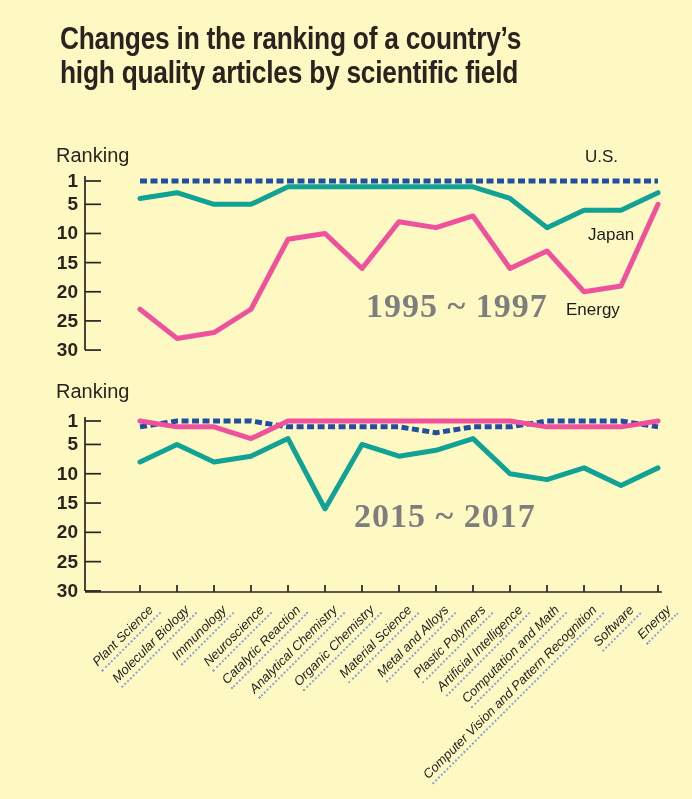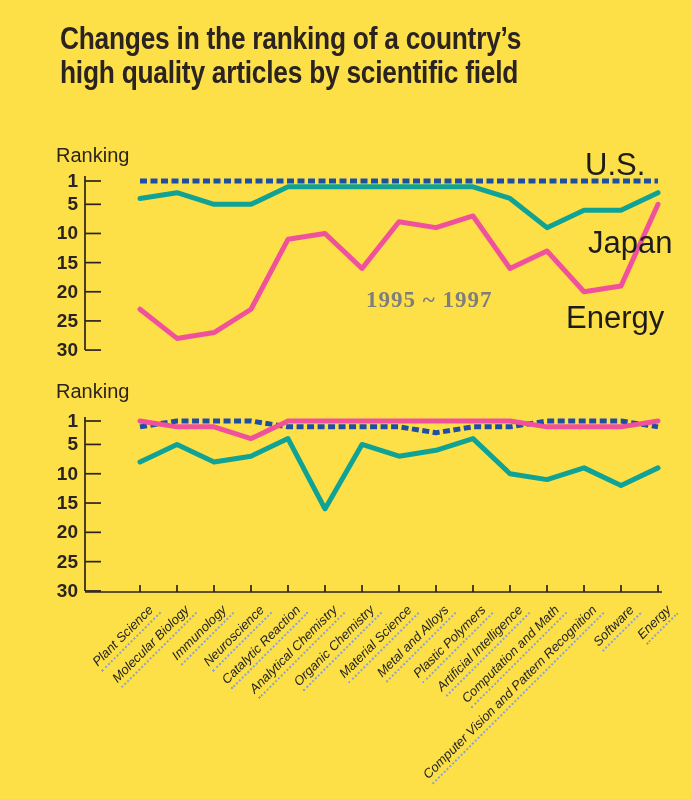--- a/index.html
+++ b/index.html
@@ -1,40 +1,40 @@
 <!DOCTYPE html>
 <html><head>
 <meta charset="utf-8">
 <style>
   html,body{margin:0;padding:0;background:#e8e7e4;}
   #canvas{
     position:relative;width:692px;height:799px;overflow:hidden;
-    background:#fde047;
+    background:#fef9c3;
     font-family:"Liberation Sans",sans-serif;
   }
   #chart-svg{position:absolute;left:0;top:0;}
   .title{
     position:absolute;left:60px;top:22px;
     font-size:31px;font-weight:bold;line-height:34px;letter-spacing:-0.3px;
     color:#2b2320;transform:scaleX(0.85);transform-origin:0 0;white-space:nowrap;
   }
   .ranking-label{position:absolute;font-size:20px;color:#2b2320;}
   .rk1{left:56px;top:144px}
   .rk2{left:56px;top:380px}
   .ytick{
     position:absolute;left:36px;width:42px;text-align:right;
     font-size:19px;font-weight:bold;color:#2b2320;line-height:22px;
   }
-  .series-label{position:absolute;font-size:31px;color:#1c1c1c;}
+  .series-label{position:absolute;font-size:17px;color:#1c1c1c;}
   .lbl-us{left:585px;top:147px}
   .lbl-japan{left:588px;top:225px}
   .lbl-china{left:566px;top:300px}
   .period-label{
     position:absolute;font-family:"Liberation Serif",serif;font-weight:bold;
-    font-size:23px;color:#7e7e7e;letter-spacing:1px;white-space:nowrap;
+    font-size:34px;color:#7e7e7e;letter-spacing:1px;white-space:nowrap;
   }
   .p1{left:366px;top:287px}
   .p2{left:354px;top:497px}
   .cat-label{
     position:absolute;top:600px;white-space:nowrap;
     font-size:13px;font-style:italic;color:#242424;
     transform:rotate(-45deg);transform-origin:100% 0;
     border-bottom:2px dotted #8aa2d8;padding:0 3px 2px 0;
   }
 </style>
@@ -90,20 +90,21 @@
   </div>
 
   <div class="ranking-label rk1">Ranking</div>
   <div class="ranking-label rk2">Ranking</div>
 
   <div class="series-label lbl-us">U.S.</div>
   <div class="series-label lbl-japan">Japan</div>
   <div class="series-label lbl-china">Energy</div>
 
   <div class="period-label p1">1995 ~ 1997</div>
+  <div class="period-label p2">2015 ~ 2017</div>
 
 <div class="ytick" style="top: 170px;">1</div>
     <div class="ytick" style="top: 193.32px;">5</div>
     <div class="ytick" style="top: 222.47px;">10</div>
     <div class="ytick" style="top: 251.62px;">15</div>
     <div class="ytick" style="top: 280.77px;">20</div>
     <div class="ytick" style="top: 309.92px;">25</div>
     <div class="ytick" style="top: 339.07px;">30</div>
     <div class="ytick" style="top: 410px;">1</div>
     <div class="ytick" style="top: 433.44px;">5</div>

